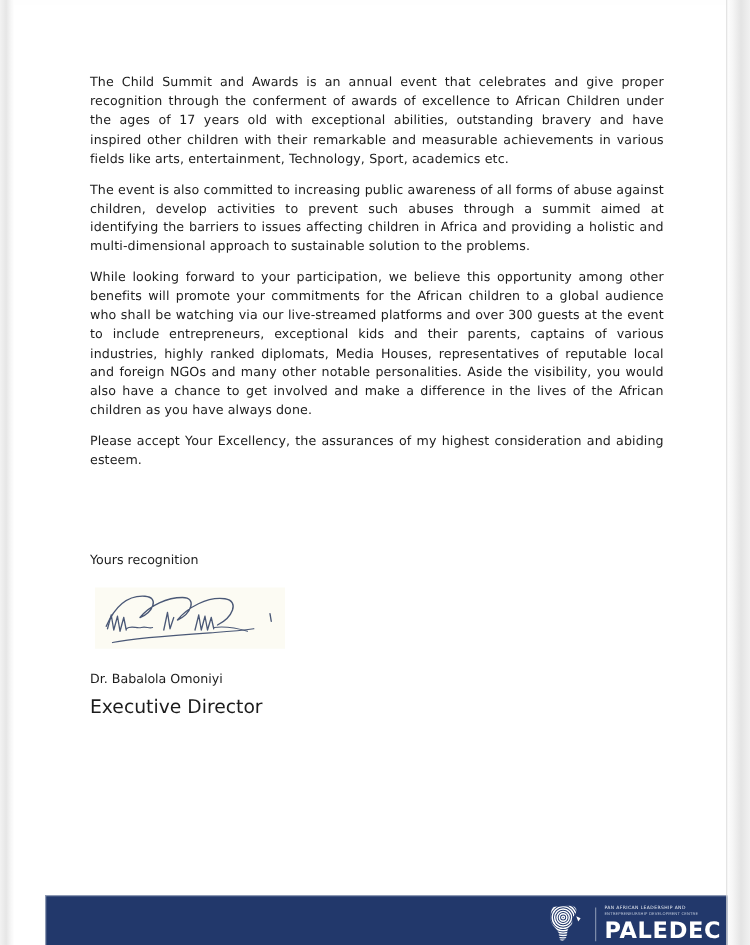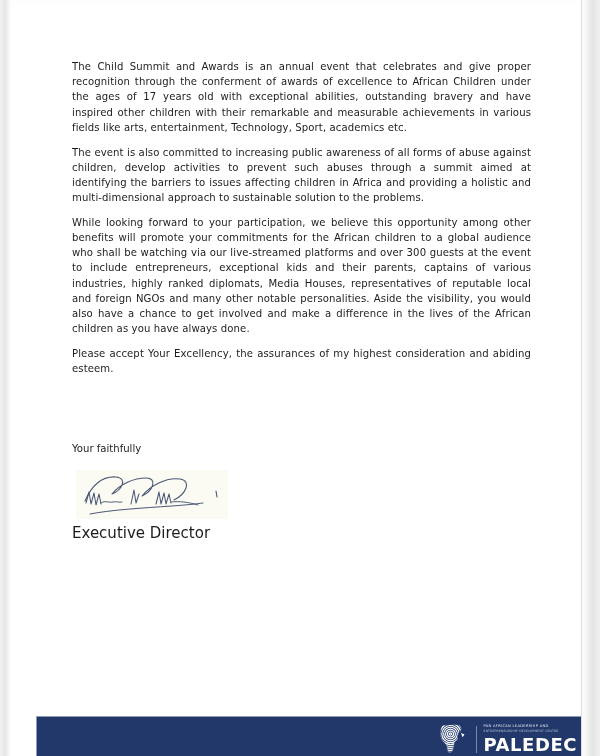--- a/index.html
+++ b/index.html
@@ -200,41 +200,42 @@
 
     <div id="letter-body">
       <p class="para">The Child Summit and Awards is an annual event that celebrates and give proper recognition through the conferment of awards of excellence to African Children under the ages of 17 years old with exceptional abilities, outstanding bravery and have inspired other children with their remarkable and measurable achievements in various fields like arts, entertainment, Technology, Sport, academics etc.</p>
       <p class="para">The event is also committed to increasing public awareness of all forms of abuse against children, develop activities to prevent such abuses through a summit aimed at identifying the barriers to issues affecting children in Africa and providing a holistic and multi-dimensional approach to sustainable solution to the problems.</p>
       <p class="para">While looking forward to your participation, we believe this opportunity among other benefits will promote your commitments for the African children to a global audience who shall be watching via our live-streamed platforms and over 300 guests at the event to include entrepreneurs, exceptional kids and their parents, captains of various industries, highly ranked diplomats, Media Houses, representatives of reputable local and foreign NGOs and many other notable personalities. Aside the visibility, you would also have a chance to get involved and make a difference in the lives of the African children as you have always done.</p>
       <p class="para">Please accept Your Excellency, the assurances of my highest consideration and abiding esteem.</p>
     </div>
 
     <div id="closing-block">
 
-      <div class="closing-line">Your faithfully</div>
+      <div class="closing-line">Yours recognition</div>
 
       <div id="signature-area">
         <svg viewBox="0 0 152 49" xmlns="http://www.w3.org/2000/svg" aria-hidden="true">
 
           <path class="sig-stroke" stroke-width="1.1" d="M9 31 C16 15, 26 6, 40 7 C52 8, 46 20, 36 24 C44 14, 58 8, 70 8 C82 8, 77 21, 66 26 C74 16, 90 7, 104 9 C116 11, 110 24, 98 30"></path>
 
           <path class="sig-stroke" stroke-width="1.05" d="M10 33 L13 22 M13 22 L15 34 M15 34 L18 23 M18 23 L20 35 M20 35 L23 24 M23 24 L25 34"></path>
           <path class="sig-stroke" stroke-width="0.95" d="M25 33 C29 30, 33 33, 37 32 C41 31, 43 33, 46 32"></path>
 
           <path class="sig-stroke" stroke-width="1.05" d="M55 34 L58 20 M58 20 L60 33 M60 33 L63 24"></path>
 
           <path class="sig-stroke" stroke-width="1.05" d="M80 34 L83 22 M83 22 L85 34 M85 34 L88 23 M88 23 L90 34 M90 34 L93 24 M93 24 L95 33"></path>
           <path class="sig-stroke" stroke-width="0.95" d="M95 32 C103 31, 112 32, 122 35"></path>
 
           <path class="sig-stroke" stroke-width="1.0" d="M14 44 C34 40, 66 38, 96 36 C110 35, 120 34, 127 33"></path>
 
           <path class="sig-stroke" stroke-width="1.1" d="M140 21 L141 27"></path>
         </svg>
       </div>
 
+      <div id="signatory-name">Dr. Babalola Omoniyi</div>
       <div id="signatory-title">Executive Director</div>
 
     </div>
 
     <div id="footer-banner">
       <div id="footer-logo">
 
         <svg id="logo-emblem" viewBox="0 0 34 34" xmlns="http://www.w3.org/2000/svg" aria-hidden="true">
           <defs>
             <clipPath id="africaClip">

